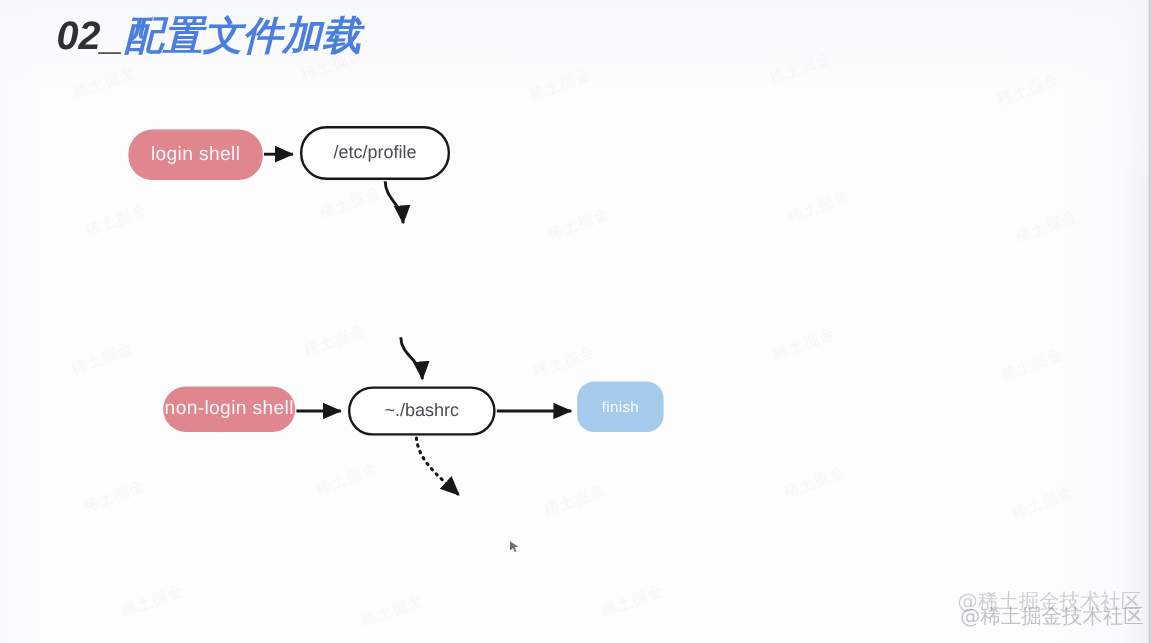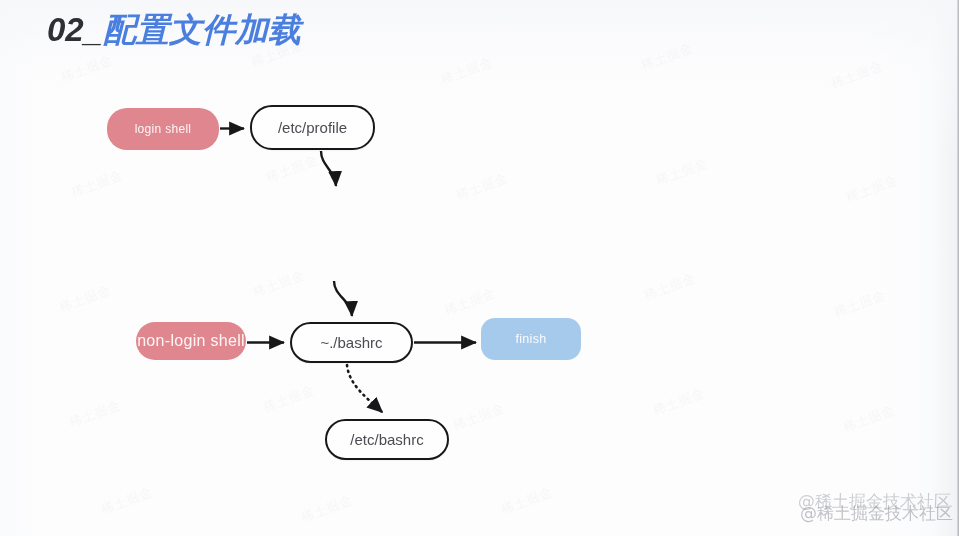--- a/index.html
+++ b/index.html
@@ -92,21 +92,21 @@
     box-shadow: 0 1px 1px rgba(0,0,0,0.04);
   }
   .node.plain.multi {
     border-radius: 30px;
     line-height: 1.45;
   }
   .node.pill-pink {
     background: #e0868f;
     border-radius: 20px;
     color: #fdf6f6;
-    font-size: 12px;
+    font-size: 16px;
     letter-spacing: 0.3px;
   }
   .node.pill-blue {
     background: #a6caec;
     border-radius: 14px;
     color: #fafcfe;
     font-size: 12.5px;
     letter-spacing: 0.3px;
   }
   .node .lines > div { white-space: nowrap; }
@@ -215,26 +215,23 @@
 
 
   <div class="node pill-pink" style="left:136px; top:322px; width:110px; height:38px; font-size:16px;">
     <span>non-login shell</span>
   </div>
 
   <div class="node plain" style="left:290px; top:322px; width:123px; height:41px;justify-content:center;">
     <span>~./bashrc</span>
   </div>
 
-  <div class="node pill-blue" style="left:481px; top:318px; width:100px; height:42px;">
+  <div class="node pill-blue" style="left:481px; top:318px; width:72px; height:42px;">
     <span>finish</span>
   </div>
 
-  <div class="node plain" style="left:325px; top:419px; width:124px; height:41px;">
-    <span>/etc/bashrc</span>
-  </div>
 
   <div class="corner-wm">
     <span class="a">@稀土掘金技术社区</span>
     <span class="b">@稀土掘金技术社区</span>
   </div>
 
 </div>
 
 </body></html>

